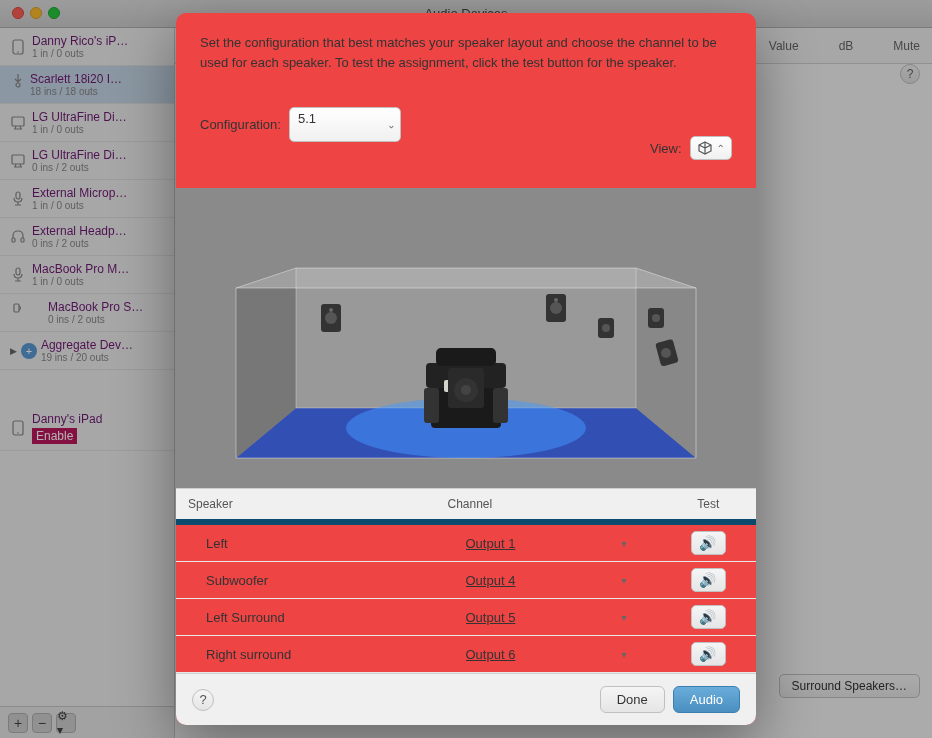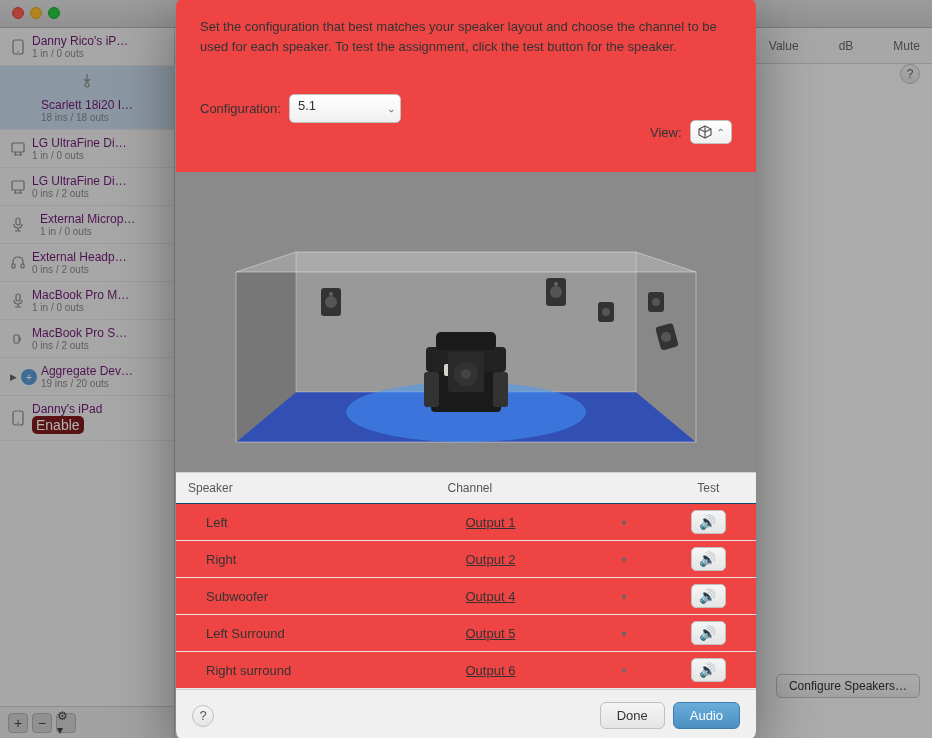--- a/index.html
+++ b/index.html
@@ -195,25 +195,25 @@
       display: inline-flex;
       align-items: center;
       justify-content: center;
       color: white;
       font-size: 11px;
       margin-right: 4px;
     }
 
     .enable-badge {
       display: inline-block;
-      background: #7f1d1d;
+      background: #be185d;
       color: white;
-      font-size: 14px;
+      font-size: 12px;
       padding: 1px 4px;
-      border-radius: 5px;
+      border-radius: 0;
     }
 
     
     .modal-overlay {
       position: absolute;
       inset: 0;
       background: rgba(0,0,0,0.3);
       display: flex;
       align-items: center;
       justify-content: center;
@@ -256,21 +256,21 @@
     .config-label {
       font-size: 13px;
       color: #333;
       font-weight: 500;
     }
 
     .config-select {
       background: linear-gradient(to bottom, #ffffff, #f0f0f0);
       border: 1px solid #c0c0c0;
       border-radius: 5px;
-      padding: 3px 20px 9px 8px;
+      padding: 3px 20px 15px 8px;
       font-size: 13px;
       color: #333;
       appearance: none;
       -webkit-appearance: none;
       cursor: pointer;
       min-width: 100px;
       position: relative;
     }
 
     .select-wrapper {
@@ -330,21 +330,21 @@
       border-top: 1px solid #d0d0d0;
     }
 
     .speaker-table th {
       font-size: 12px;
       font-weight: 500;
       color: #555;
       padding: 8px 12px;
       text-align: left;
       background: #f0f0f0;
-      border-bottom: 1px solid #0c4a6e;
+      border-bottom: 6px solid #0c4a6e;
     }
 
     .speaker-table th.test-col {
       text-align: center;
       width: 80px;
     }
 
     .speaker-table td {
       font-size: 13px;
       color: #333;
@@ -475,21 +475,21 @@
           <circle cx="8" cy="13" r="0.8" fill="#888"></circle>
         </svg>
         <div>
           <div class="sidebar-item-name">Danny Rico's iP…</div>
           <div class="sidebar-item-detail">1 in / 0 outs</div>
         </div>
       </div>
     </div>
 
     <div class="sidebar-item selected">
-      <div style="display:flex;align-items:center;gap:10px;flex-direction:column;">
+      <div style="display:flex;gap:4px;">
         <svg width="16" height="16" viewBox="0 0 16 16">
           <path d="M8 2 L8 10 M5 7 L8 10 L11 7" fill="none" stroke="#888" stroke-width="1.2"></path>
           <circle cx="8" cy="13" r="2" fill="none" stroke="#888" stroke-width="1.2"></circle>
         </svg>
         <div>
           <div class="sidebar-item-name">Scarlett 18i20 I…</div>
           <div class="sidebar-item-detail">18 ins / 18 outs</div>
         </div>
       </div>
     </div>
@@ -514,21 +514,21 @@
           <path d="M6 11 L5 14 M10 11 L11 14 M4 14 L12 14" fill="none" stroke="#888" stroke-width="1.2"></path>
         </svg>
         <div>
           <div class="sidebar-item-name">LG UltraFine Di…</div>
           <div class="sidebar-item-detail">0 ins / 2 outs</div>
         </div>
       </div>
     </div>
 
     <div class="sidebar-item">
-      <div style="display:flex;align-items:center;gap:14px;">
+      <div style="display:flex;align-items:center;gap:6px;">
         <svg width="16" height="16" viewBox="0 0 16 16">
           <rect x="6" y="1" width="4" height="7" rx="2" fill="none" stroke="#888" stroke-width="1.2"></rect>
           <path d="M4 7 Q4 11 8 11 Q12 11 12 7 M8 11 L8 14 M5 14 L11 14" fill="none" stroke="#888" stroke-width="1.2"></path>
         </svg>
         <div>
           <div class="sidebar-item-name">External Microp…</div>
           <div class="sidebar-item-detail">1 in / 0 outs</div>
         </div>
       </div>
     </div>
@@ -554,21 +554,21 @@
           <path d="M4 7 Q4 11 8 11 Q12 11 12 7 M8 11 L8 14 M5 14 L11 14" fill="none" stroke="#888" stroke-width="1.2"></path>
         </svg>
         <div>
           <div class="sidebar-item-name">MacBook Pro M…</div>
           <div class="sidebar-item-detail">1 in / 0 outs</div>
         </div>
       </div>
     </div>
 
     <div class="sidebar-item">
-      <div style="display:flex;align-items:center;gap:6px;">
+      <div style="display:flex;gap:22px;">
         <svg width="16" height="16" viewBox="0 0 16 16">
           <rect x="4" y="4" width="5" height="8" rx="1" fill="none" stroke="#888" stroke-width="1.2"></rect>
           <path d="M9 6 Q12 8 9 10" fill="none" stroke="#888" stroke-width="1.2"></path>
         </svg>
         <div>
           <div class="sidebar-item-name">MacBook Pro S…</div>
           <div class="sidebar-item-detail">0 ins / 2 outs</div>
         </div>
       </div>
     </div>
@@ -576,21 +576,21 @@
     <div class="sidebar-item-aggregate">
       <span class="chevron-icon">▶</span>
       <div class="plus-icon-circle">+</div>
       <div>
         <div class="sidebar-item-name">Aggregate Dev…</div>
         <div class="sidebar-item-detail">19 ins / 20 outs</div>
       </div>
     </div>
 
     <div class="sidebar-item">
-      <div style="display:flex;align-items:center;gap:6px;">
+      <div style="display:flex;align-items:center;gap:6px;margin-top:36px;">
         <svg width="16" height="16" viewBox="0 0 16 16">
           <rect x="3" y="1" width="10" height="14" rx="2" fill="none" stroke="#888" stroke-width="1.2"></rect>
           <circle cx="8" cy="13" r="0.8" fill="#888"></circle>
         </svg>
         <div>
           <div class="sidebar-item-name">Danny's iPad</div>
           <div><span class="enable-badge">Enable</span></div>
         </div>
       </div>
     </div>
@@ -606,21 +606,21 @@
     <div class="main-header">
       <div class="main-header-labels">
         <span>Value</span>
         <span>dB</span>
         <span>Mute</span>
       </div>
     </div>
 
     <div class="help-btn-bg">?</div>
 
-    <div class="configure-btn">Configure Speakers…</div>
+    <div class="configure-btn">Surround Speakers…</div>
   </div>
 </div>
 
 <div class="modal-overlay">
   <div class="modal">
 
     <div class="modal-body">
 
       <p class="modal-description">Set the configuration that best matches your speaker layout and choose the channel to be used for each speaker. To test the assignment, click the test button for the speaker.</p>
 
@@ -723,29 +723,20 @@
         <tr>
           <th>Speaker</th>
           <th>Channel</th>
           <th class="test-col">Test</th>
         </tr>
       </thead>
       <tbody id="speaker-rows">
       <tr>
             <td>Left</td>
             <td><div class="channel-select-wrapper"><select class="channel-select"><option>Output 1</option><option>Output 2</option><option>Output 3</option><option>Output 4</option><option>Output 5</option><option>Output 6</option></select></div></td>
-            <td style="text-align: center;">
-              <button class="test-btn">
-                <span style="font-size:14px;">🔊</span>
-              </button>
-            </td>
-          </tr>
-          <tr>
-            <td>Right</td>
-            <td><div class="channel-select-wrapper"><select class="channel-select"><option>Output 1</option><option selected="">Output 2</option><option>Output 3</option><option>Output 4</option><option>Output 5</option><option>Output 6</option></select></div></td>
             <td style="text-align: center;">
               <button class="test-btn">
                 <span style="font-size:14px;">🔊</span>
               </button>
             </td>
           </tr>
           <tr>
             <td>Subwoofer</td>
             <td><div class="channel-select-wrapper"><select class="channel-select"><option>Output 1</option><option>Output 2</option><option>Output 3</option><option selected="">Output 4</option><option>Output 5</option><option>Output 6</option></select></div></td>
             <td style="text-align: center;">

